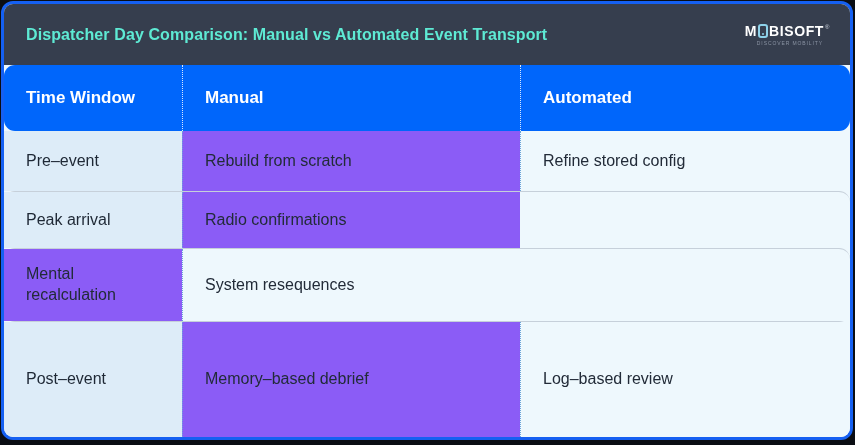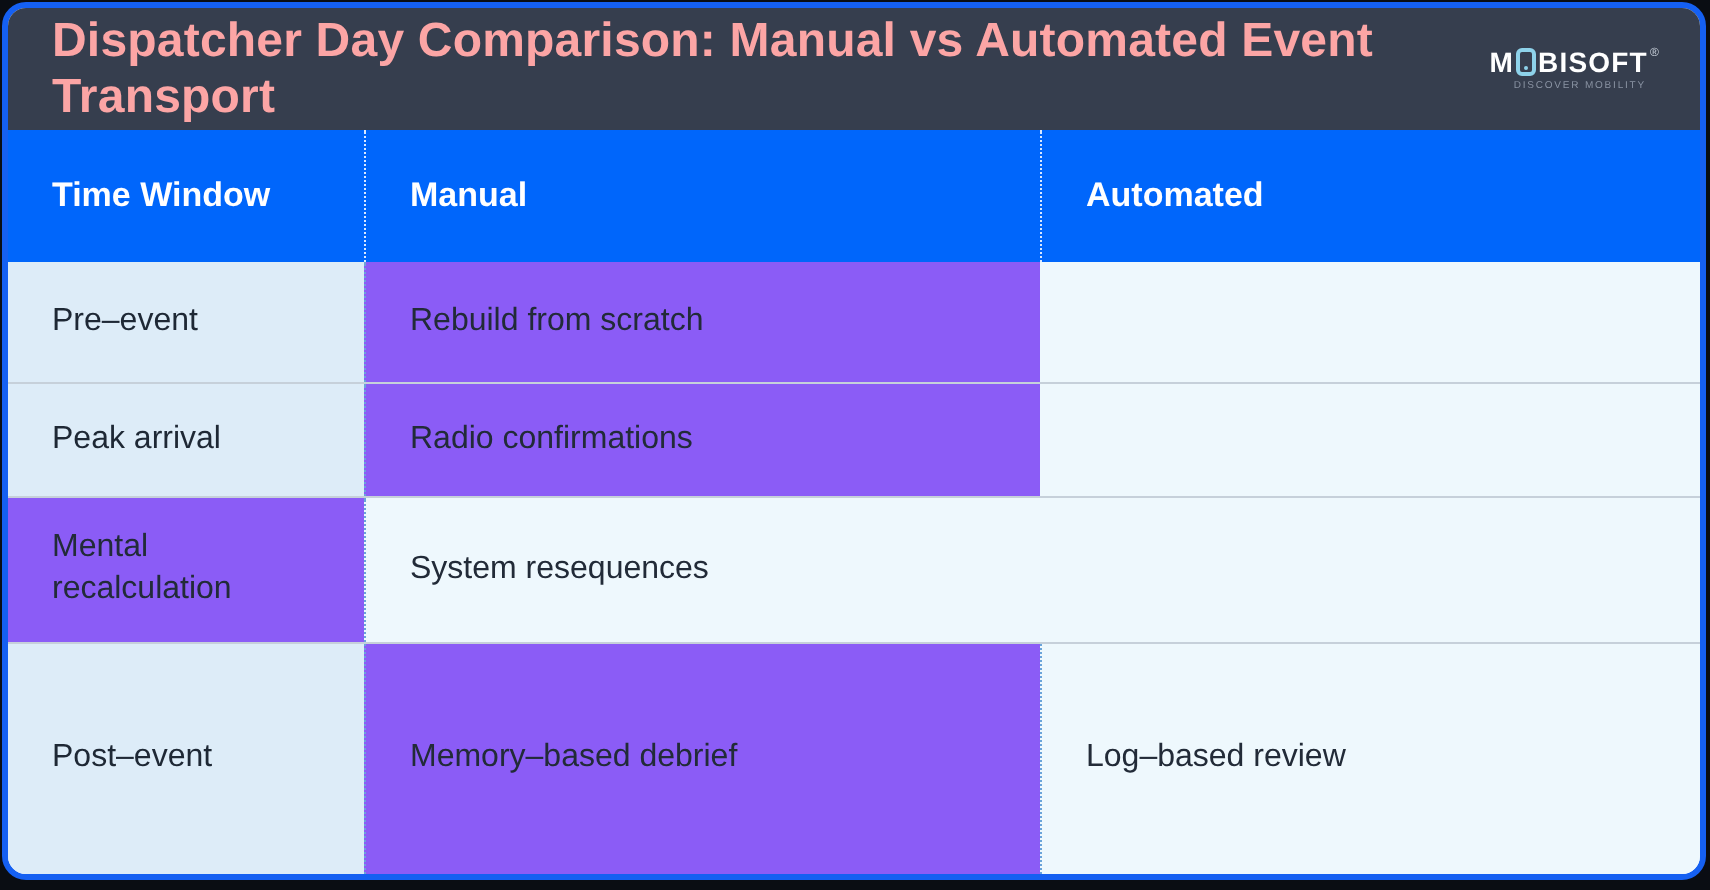--- a/index.html
+++ b/index.html
@@ -24,22 +24,22 @@
   .titlebar {
     height: 61px;
     flex: 0 0 61px;
     background: #363e4e;
     display: flex;
     align-items: center;
     justify-content: space-between;
     padding: 0 20px 0 22px;
   }
   .page-title {
-    color: #fca5a5;
-    font-size: 24px;
+    color: #5eead4;
+    font-size: 16px;
     font-weight: 700;
     letter-spacing: 0.1px;
   }
   .logo { display: flex; flex-direction: column; align-items: flex-end; }
   .wordmark {
     display: flex;
     align-items: center;
     color: #ffffff;
     font-size: 14px;
     font-weight: 800;
@@ -76,20 +76,21 @@
     color: #8a93a3;
     margin-top: 2px;
     padding-right: 7px;
     font-weight: 400;
   }
   
   .table { flex: 1; display: flex; flex-direction: column; }
   .row {
     display: grid;
     grid-template-columns: 178px 338px 1fr;
+    border-radius: 11px;
   }
   .cell {
     display: flex;
     align-items: center;
     padding: 0 16px 0 22px;
     font-size: 16px;
     color: #222b38;
     line-height: 1.3;
   }
   
@@ -134,20 +135,21 @@
 
     <div class="row head">
       <div class="cell">Time Window</div>
       <div class="cell">Manual</div>
       <div class="cell">Automated</div>
     </div>
 
     <div class="row body r1">
       <div class="cell c1">Pre–event</div>
       <div class="cell c2">Rebuild from scratch</div>
+      <div class="cell c3">Refine stored config</div>
     </div>
 
     <div class="row body r2">
       <div class="cell c1">Peak arrival</div>
       <div class="cell c2">Radio confirmations</div>
     </div>
 
     <div class="row body r3">
       <div class="cell c2">Mental recalculation</div>
       <div class="cell c3">System resequences</div>

